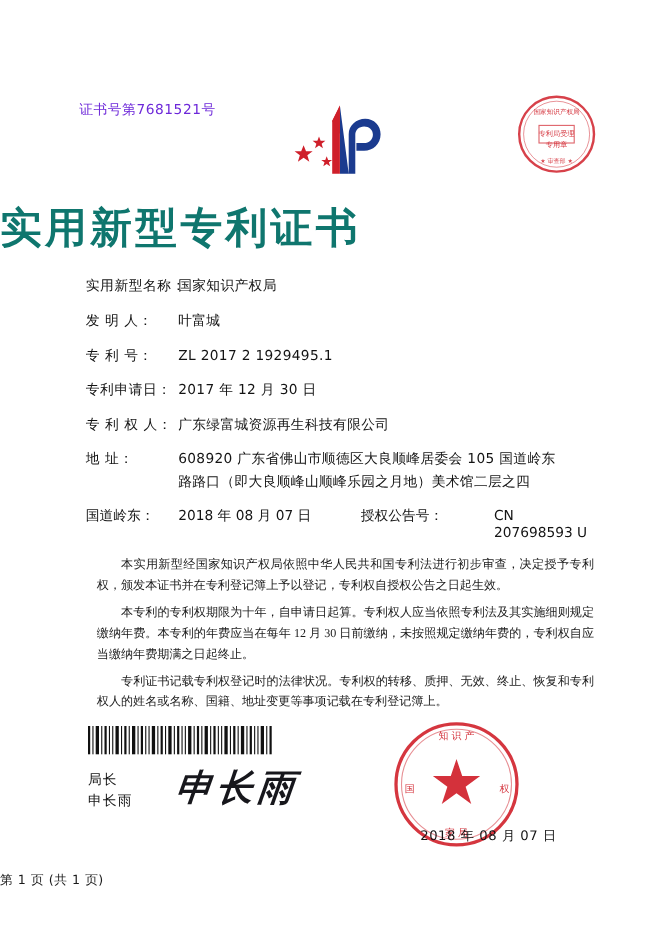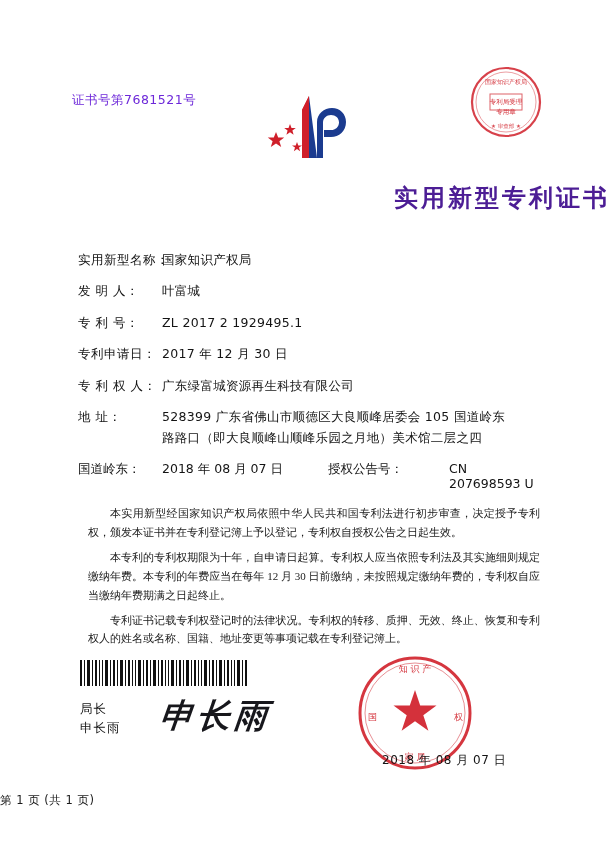--- a/index.html
+++ b/index.html
@@ -27,47 +27,47 @@
     font-size: 12.5px;
     color: #6d28d9;
     letter-spacing: 0.5px;
     white-space: nowrap;
   }
 
   
   .top-seal {
     position: absolute;
     left: 468px;
-    top: 64px;
+    top: 84px;
     width: 76px;
     height: 76px;
     text-align: center;
   }
 
   
   .emblem {
     position: absolute;
     left: 262px;
     top: 92px;
     width: 86px;
     height: 72px;
   }
 
   
   .doc-title {
     position: absolute;
     left: 0;
     right: 0;
     top: 182px;
-    text-align: right;
+    text-align: left;
     font-family: "DejaVu Serif", "Liberation Serif", serif;
-    font-size: 24px;
+    font-size: 38px;
     font-weight: bold;
     letter-spacing: 3px;
-    color: #4c1d95;
+    color: #0f766e;
   }
 
   
   .fields {
     position: absolute;
     left: 78px;
     top: 252px;
     width: 460px;
     font-size: 12.5px;
     color: #141414;
@@ -249,21 +249,21 @@
     </div>
 
     <div class="field-row">
       <div class="field-label">专 利 权 人：</div>
       <div class="field-value">广东绿富城资源再生科技有限公司</div>
     </div>
 
     <div class="field-row">
       <div class="field-label">地 址：</div>
       <div class="field-value">
-        <span>528399 广东省佛山市顺德区大良顺峰居委会 105 国道岭东</span>
+        <span>608920 广东省佛山市顺德区大良顺峰居委会 105 国道岭东</span>
         <span class="line2">路路口（即大良顺峰山顺峰乐园之月地）美术馆二层之四</span>
       </div>
     </div>
 
     <div class="row-two">
       <div class="col-a">
         <div class="lab-a">国道岭东：</div>
         <div>2018 年 08 月 07 日</div>
       </div>
       <div class="col-b">

